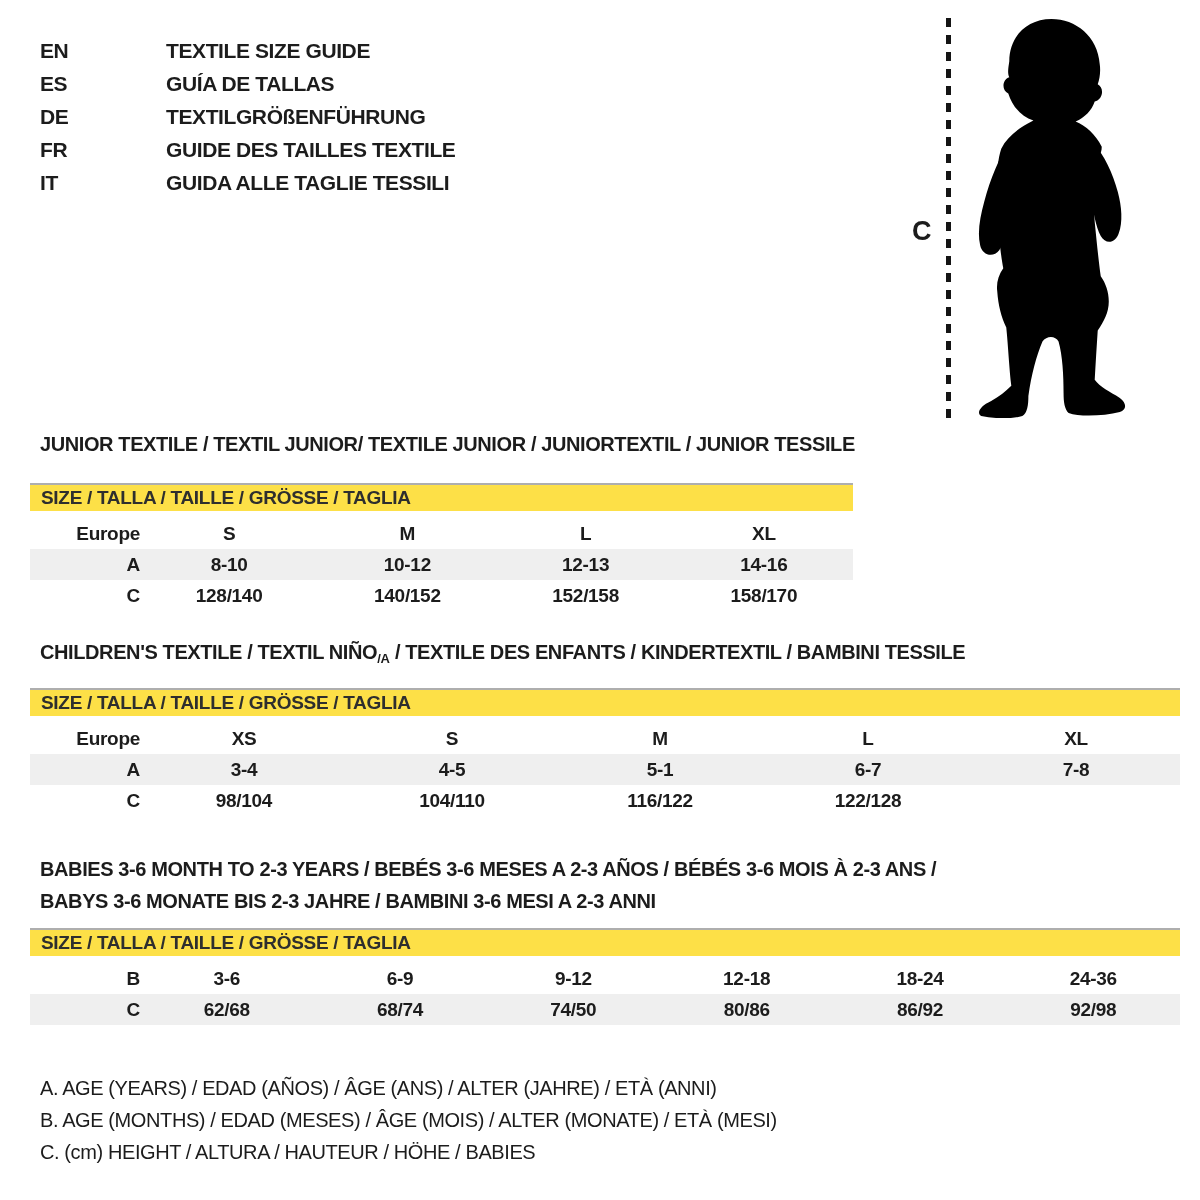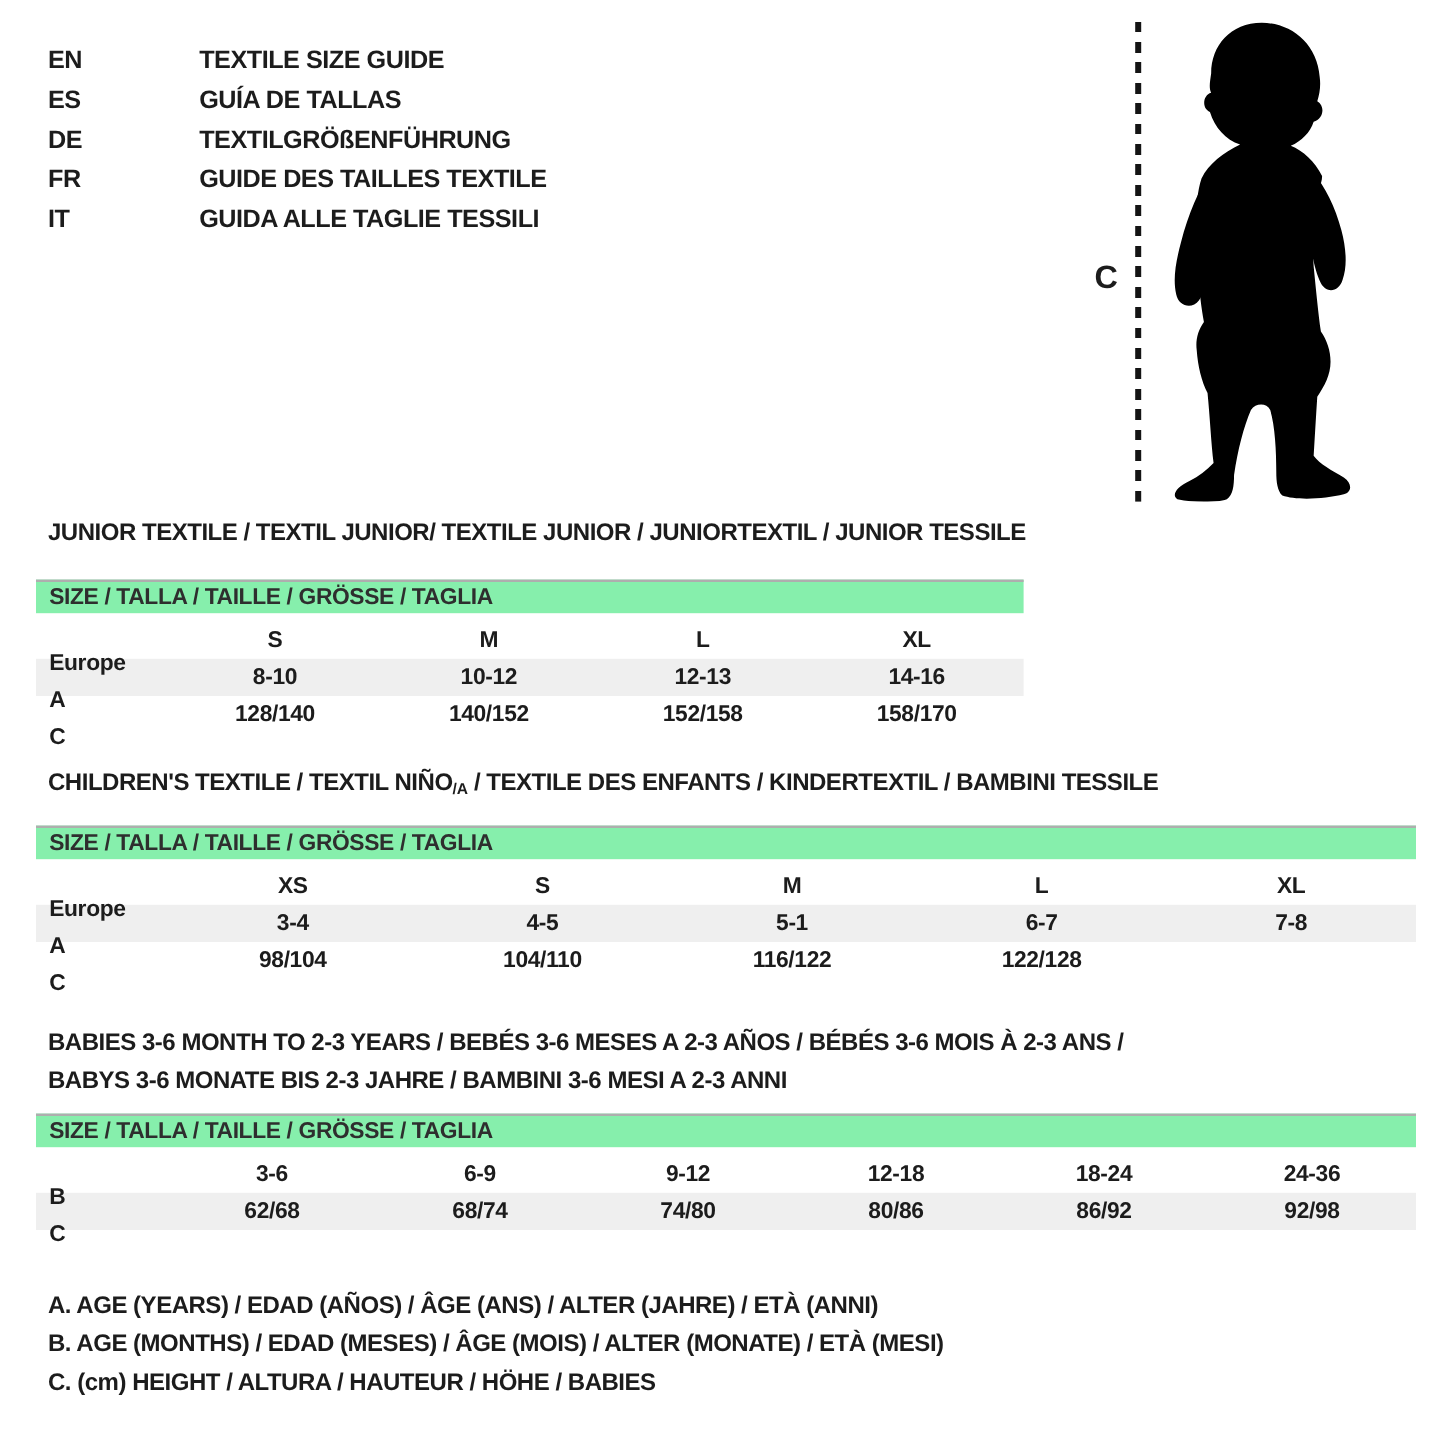--- a/index.html
+++ b/index.html
@@ -26,36 +26,36 @@
   .toddler { position:absolute; left:962px; top:16px; }
 
   
   .section-title { position:absolute; left:40px; font-size:20px; font-weight:700; letter-spacing:-0.4px; white-space:nowrap; }
   .sub { font-size:13px; vertical-align:-4px; letter-spacing:-0.2px; }
   .two-line { line-height:32px; }
 
   
   .size-table { position:absolute; left:30px; }
   .thead {
-    background:#86efac; border-top:2px solid #aeaeae;
+    background:#fde047; border-top:2px solid #aeaeae;
     height:28px; line-height:26px; padding-left:11px;
     font-size:19px; font-weight:700; letter-spacing:-0.3px; color:#2e2e2e;
     margin-bottom:7px;
   }
   .trow { display:grid; height:31px; line-height:31px; font-size:19px; font-weight:700; letter-spacing:-0.3px; }
   .g4 { grid-template-columns:110px repeat(4,1fr); }
   .g5 { grid-template-columns:110px repeat(5,1fr); }
   .g6 { grid-template-columns:110px repeat(6,1fr); }
-  .tlabel { padding-left:11px; text-align:left;margin-top:19px; }
+  .tlabel { padding-left:11px; text-align:right; }
   .tcell { text-align:center; }
   .alt { background:#efefef; }
 
   
   .legend { position:absolute; left:40px; top:1072px; }
-  .legend-line { height:32px; line-height:32px; font-size:20px; font-weight:700; letter-spacing:-0.4px; white-space:nowrap; }
+  .legend-line { height:32px; line-height:32px; font-size:20px; font-weight:400; letter-spacing:-0.4px; white-space:nowrap; }
 </style>
 </head>
 <body>
 
 <div class="page">
 
   <div class="lang-block">
     <div class="lang-row">
       <span class="lang-code">EN</span>
       <span class="lang-title">TEXTILE SIZE GUIDE</span>
@@ -152,21 +152,21 @@
       <span class="tcell">6-9</span>
       <span class="tcell">9-12</span>
       <span class="tcell">12-18</span>
       <span class="tcell">18-24</span>
       <span class="tcell">24-36</span>
     </div>
     <div class="trow g6 alt">
       <span class="tlabel">C</span>
       <span class="tcell">62/68</span>
       <span class="tcell">68/74</span>
-      <span class="tcell">74/80</span>
+      <span class="tcell">74/50</span>
       <span class="tcell">80/86</span>
       <span class="tcell">86/92</span>
       <span class="tcell">92/98</span>
     </div>
   </div>
 
   <div class="legend">
     <div class="legend-line">A. AGE (YEARS) / EDAD (AÑOS) / ÂGE (ANS) / ALTER (JAHRE) / ETÀ (ANNI)</div>
     <div class="legend-line">B. AGE (MONTHS) / EDAD (MESES) / ÂGE (MOIS) / ALTER (MONATE) / ETÀ (MESI)</div>
     <div class="legend-line">C. (cm) HEIGHT / ALTURA / HAUTEUR / HÖHE / BABIES</div>

